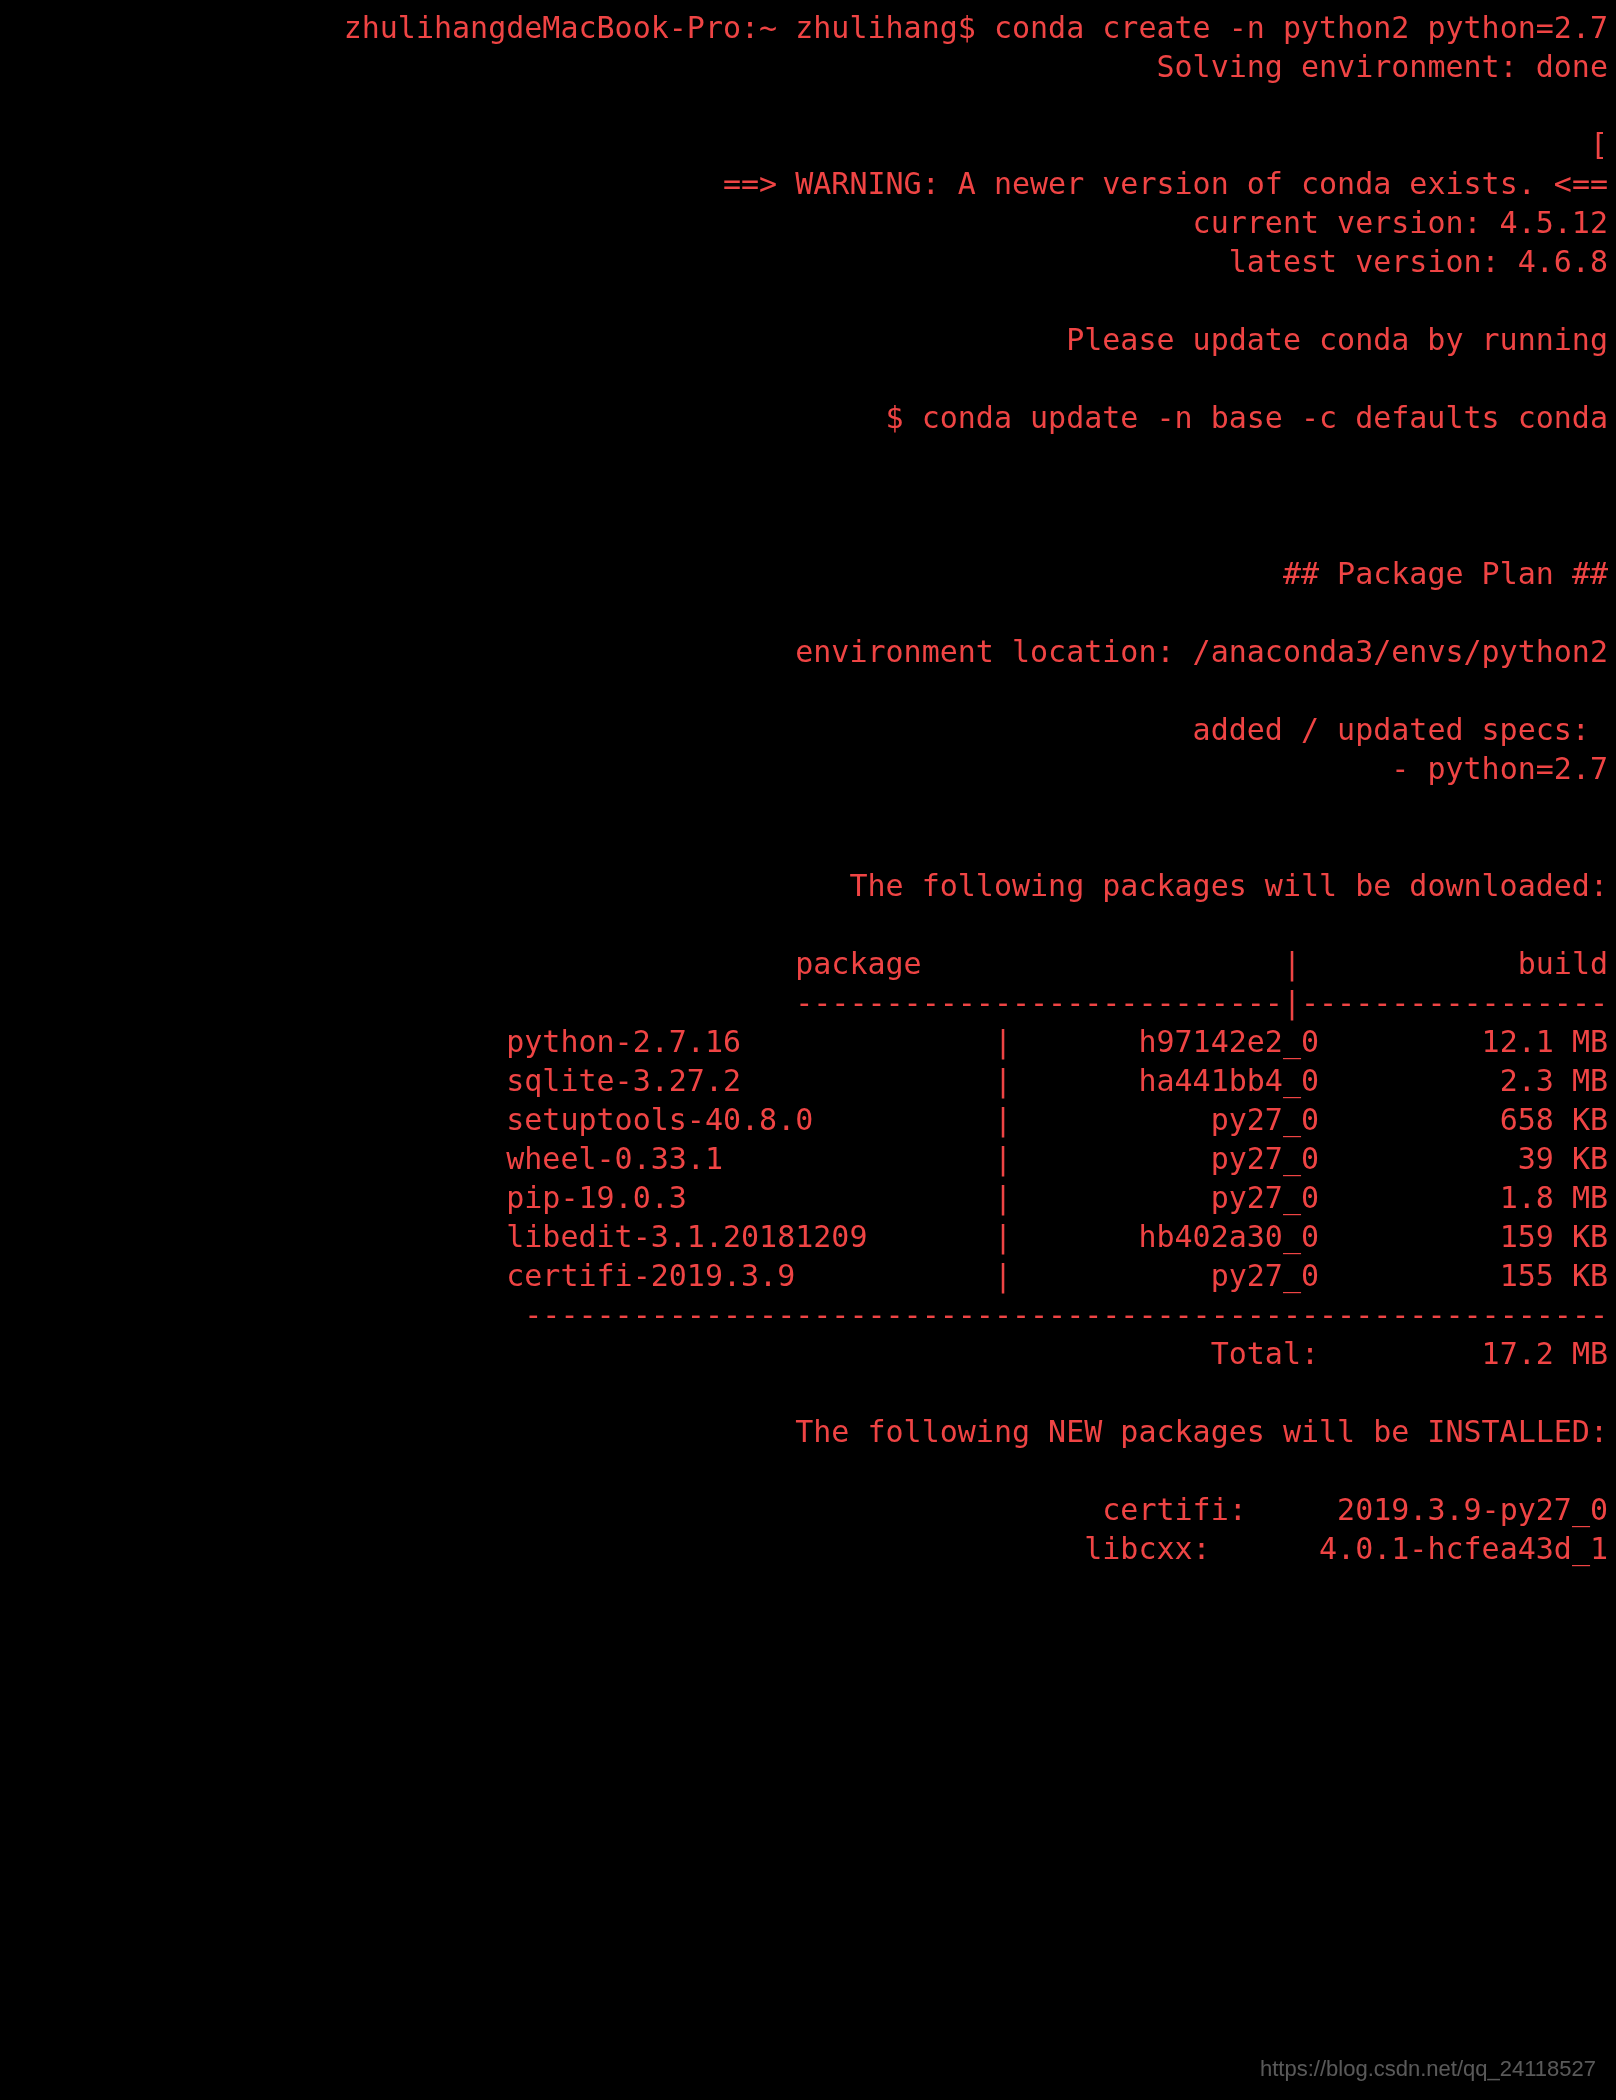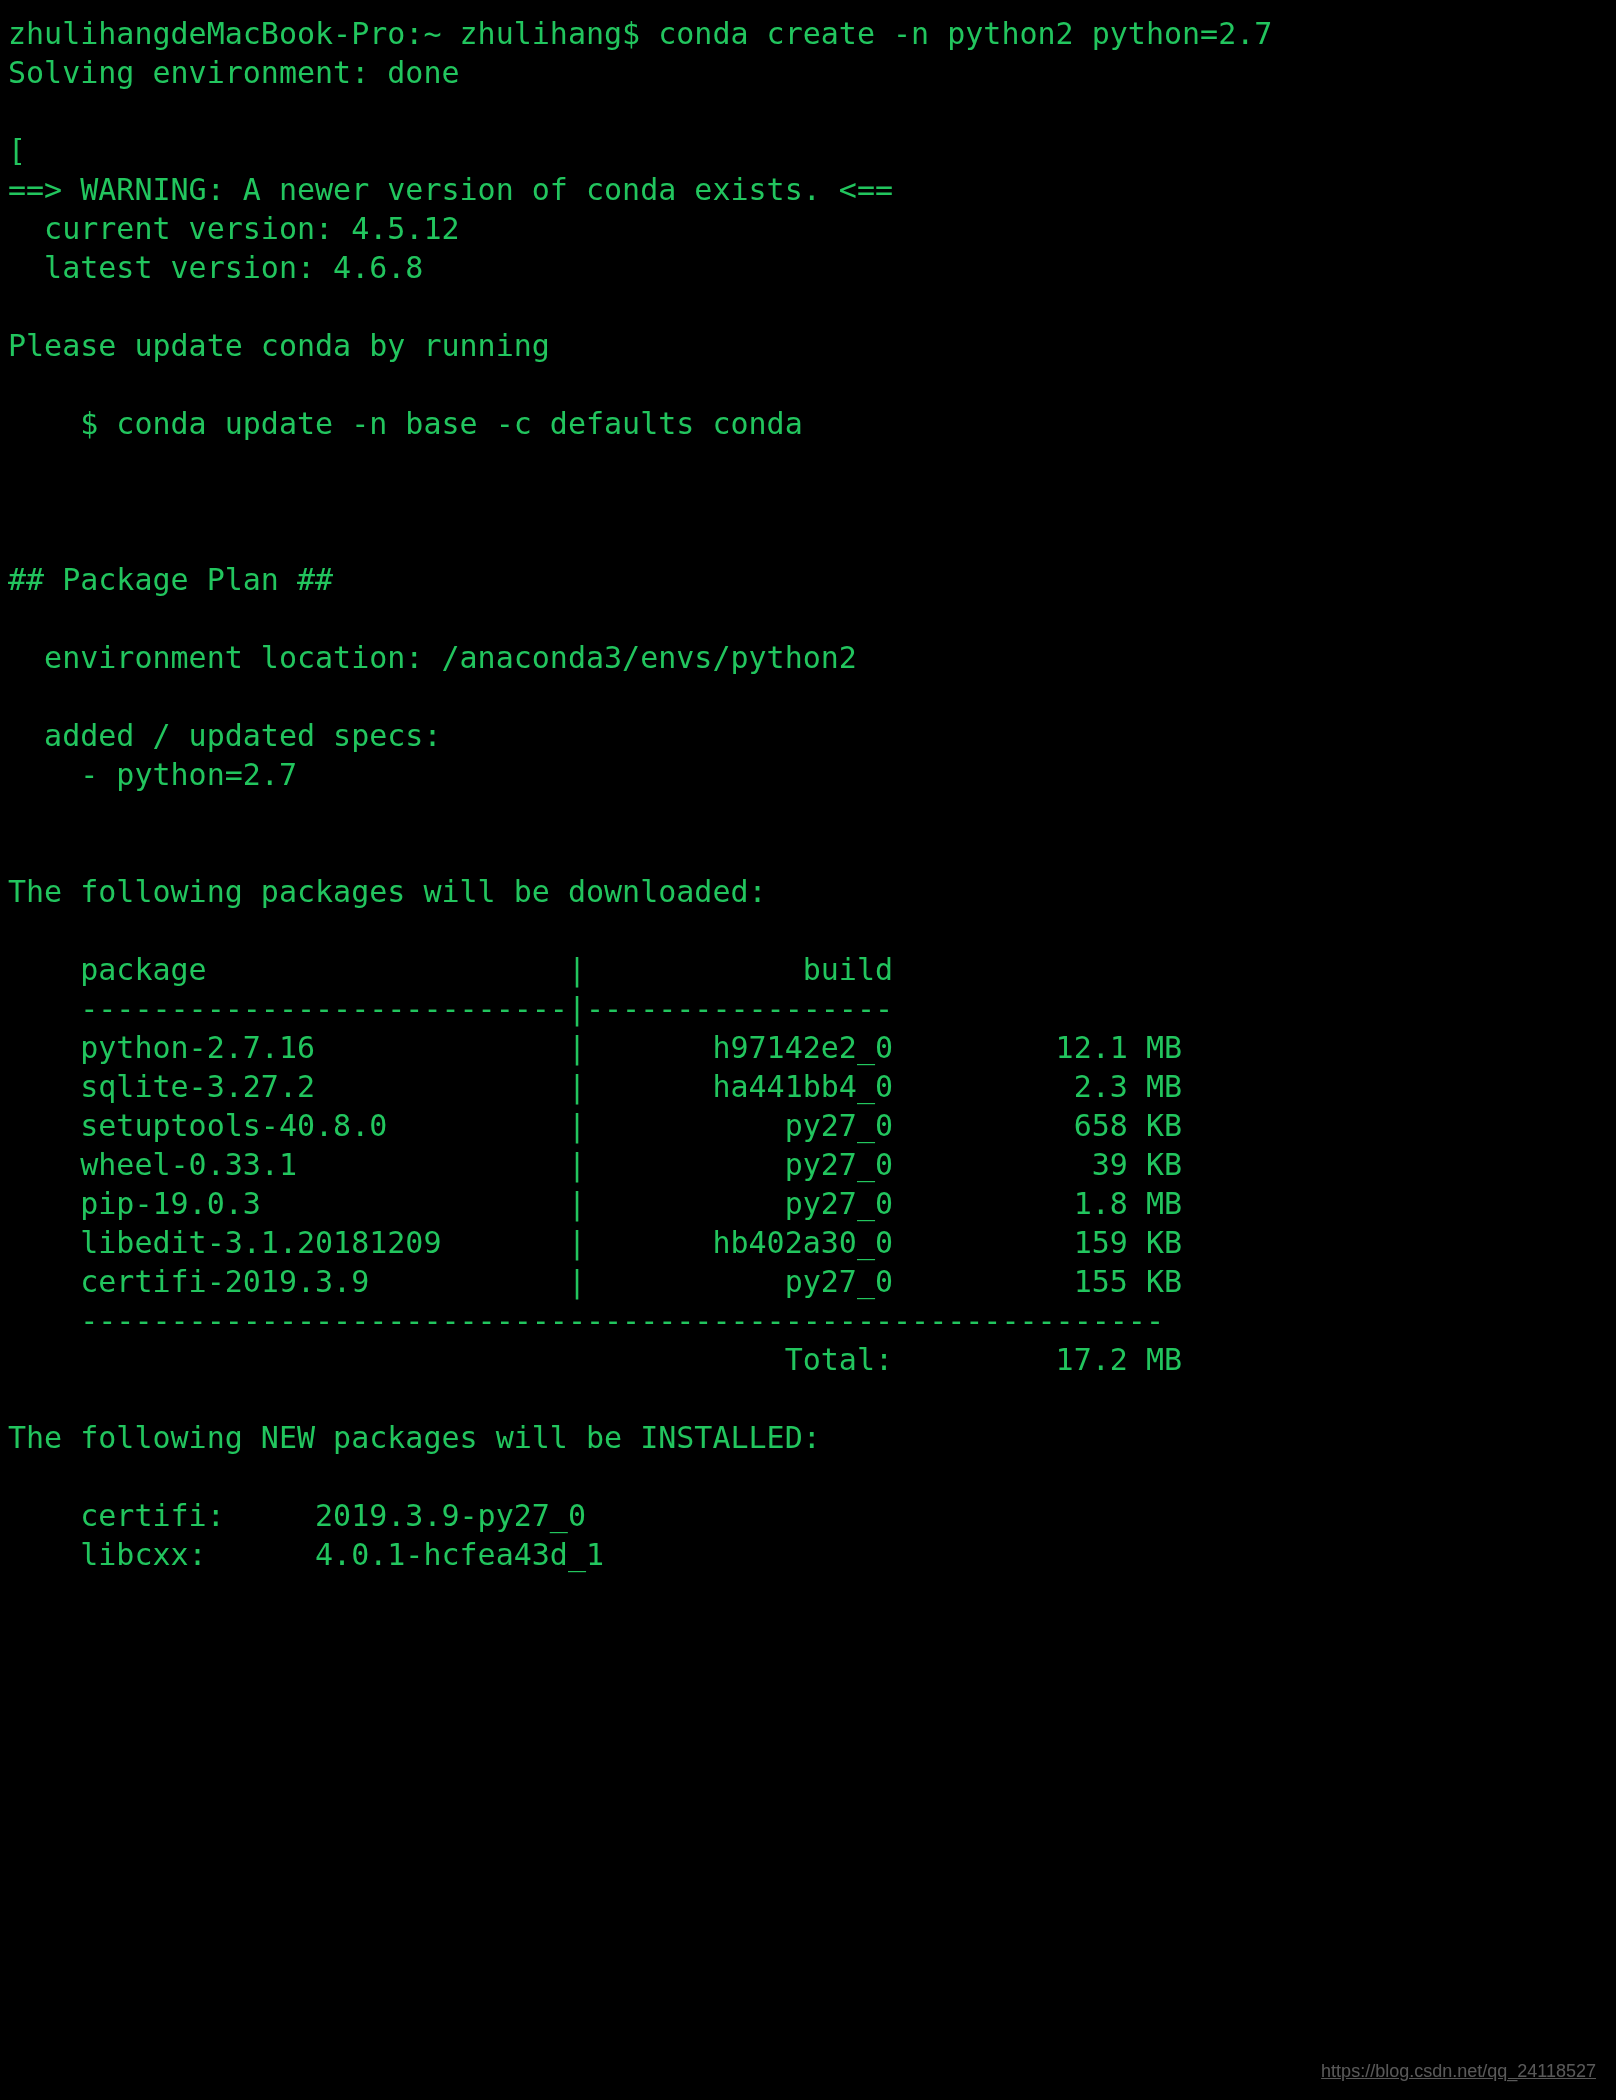--- a/index.html
+++ b/index.html
@@ -7,32 +7,32 @@
     padding: 0;
     background: #000000;
     width: 1616px;
     height: 2100px;
     overflow: hidden;
   }
   .terminal {
     font-family: "Menlo", "Consolas", "DejaVu Sans Mono", monospace;
     font-size: 30px;
     line-height: 39px;
-    color: #22c55e;
+    color: #ef4444;
     white-space: pre;
-    padding: 14px 8px;
+    padding: 8px 8px;
+    text-align: right;
   }
   .watermark {
     position: absolute;
     right: 20px;
     bottom: 18px;
     font-family: Arial, sans-serif;
-    font-size: 18px;
+    font-size: 22px;
     color: rgba(255,255,255,0.35);
-    text-decoration: underline;
   }
 </style>
 </head>
 <body>
 
 <div class="terminal"><span><span>zhulihangdeMacBook-Pro</span>:<span>~</span> <span>zhulihang</span>$ <span>conda create -n python2 python=2.7</span></span>
 <span>Solving environment: done</span>
 <span></span>
 <span>[</span>
 <span>==&gt; WARNING: A newer version of conda exists. &lt;==</span>

